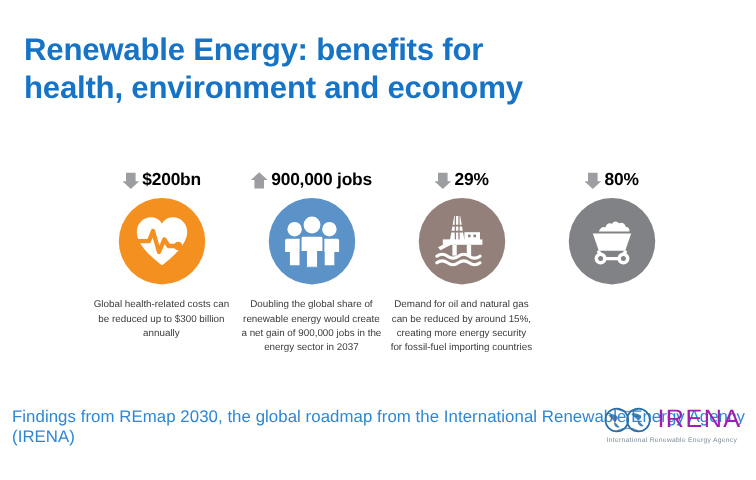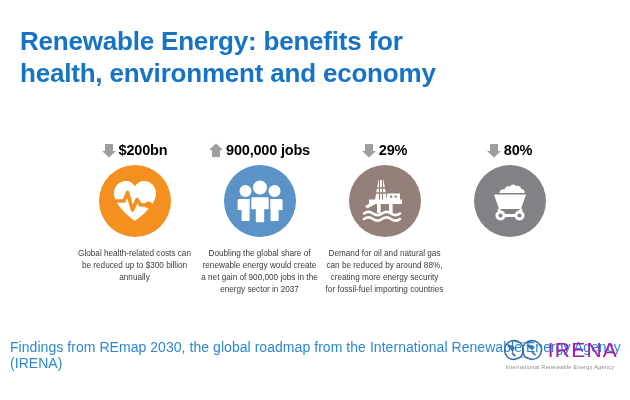--- a/index.html
+++ b/index.html
@@ -186,21 +186,21 @@
 
         <rect x="16" y="26" width="3.6" height="9" fill="#ffffff"></rect>
         <rect x="28" y="26" width="3.6" height="9" fill="#ffffff"></rect>
 
         <path d="M4 28 L17 21.5 L18.5 24 L6 30.5 Z" fill="#ffffff"></path>
 
         <path d="M3 35.5 q4.5 -3.2 9 0 q4.5 3.2 9 0 q4.5 -3.2 9 0 q4.5 3.2 9 0" fill="none" stroke="#ffffff" stroke-width="2.6" stroke-linecap="round"></path>
         <path d="M3 41 q4.5 -3.2 9 0 q4.5 3.2 9 0 q4.5 -3.2 9 0 q4.5 3.2 9 0" fill="none" stroke="#ffffff" stroke-width="2.6" stroke-linecap="round"></path>
       </svg>
     </div>
-    <div class="stat-caption">Demand for oil and natural gas can be reduced by around 88%, creating more energy security for fossil-fuel importing countries</div>
+    <div class="stat-caption">Demand for oil and natural gas can be reduced by around 15%, creating more energy security for fossil-fuel importing countries</div>
   </div>
 
   <div class="stat">
     <div class="stat-head">
       <svg class="arrow" width="14" height="15" viewBox="0 0 14 15">
         <path d="M3 1 H11 V8 H14 L7 14.5 L0 8 H3 Z" fill="#9C9EA1"></path>
       </svg>
       <span class="stat-value">80%</span>
     </div>
     <div class="circle" style="background:#808285">

